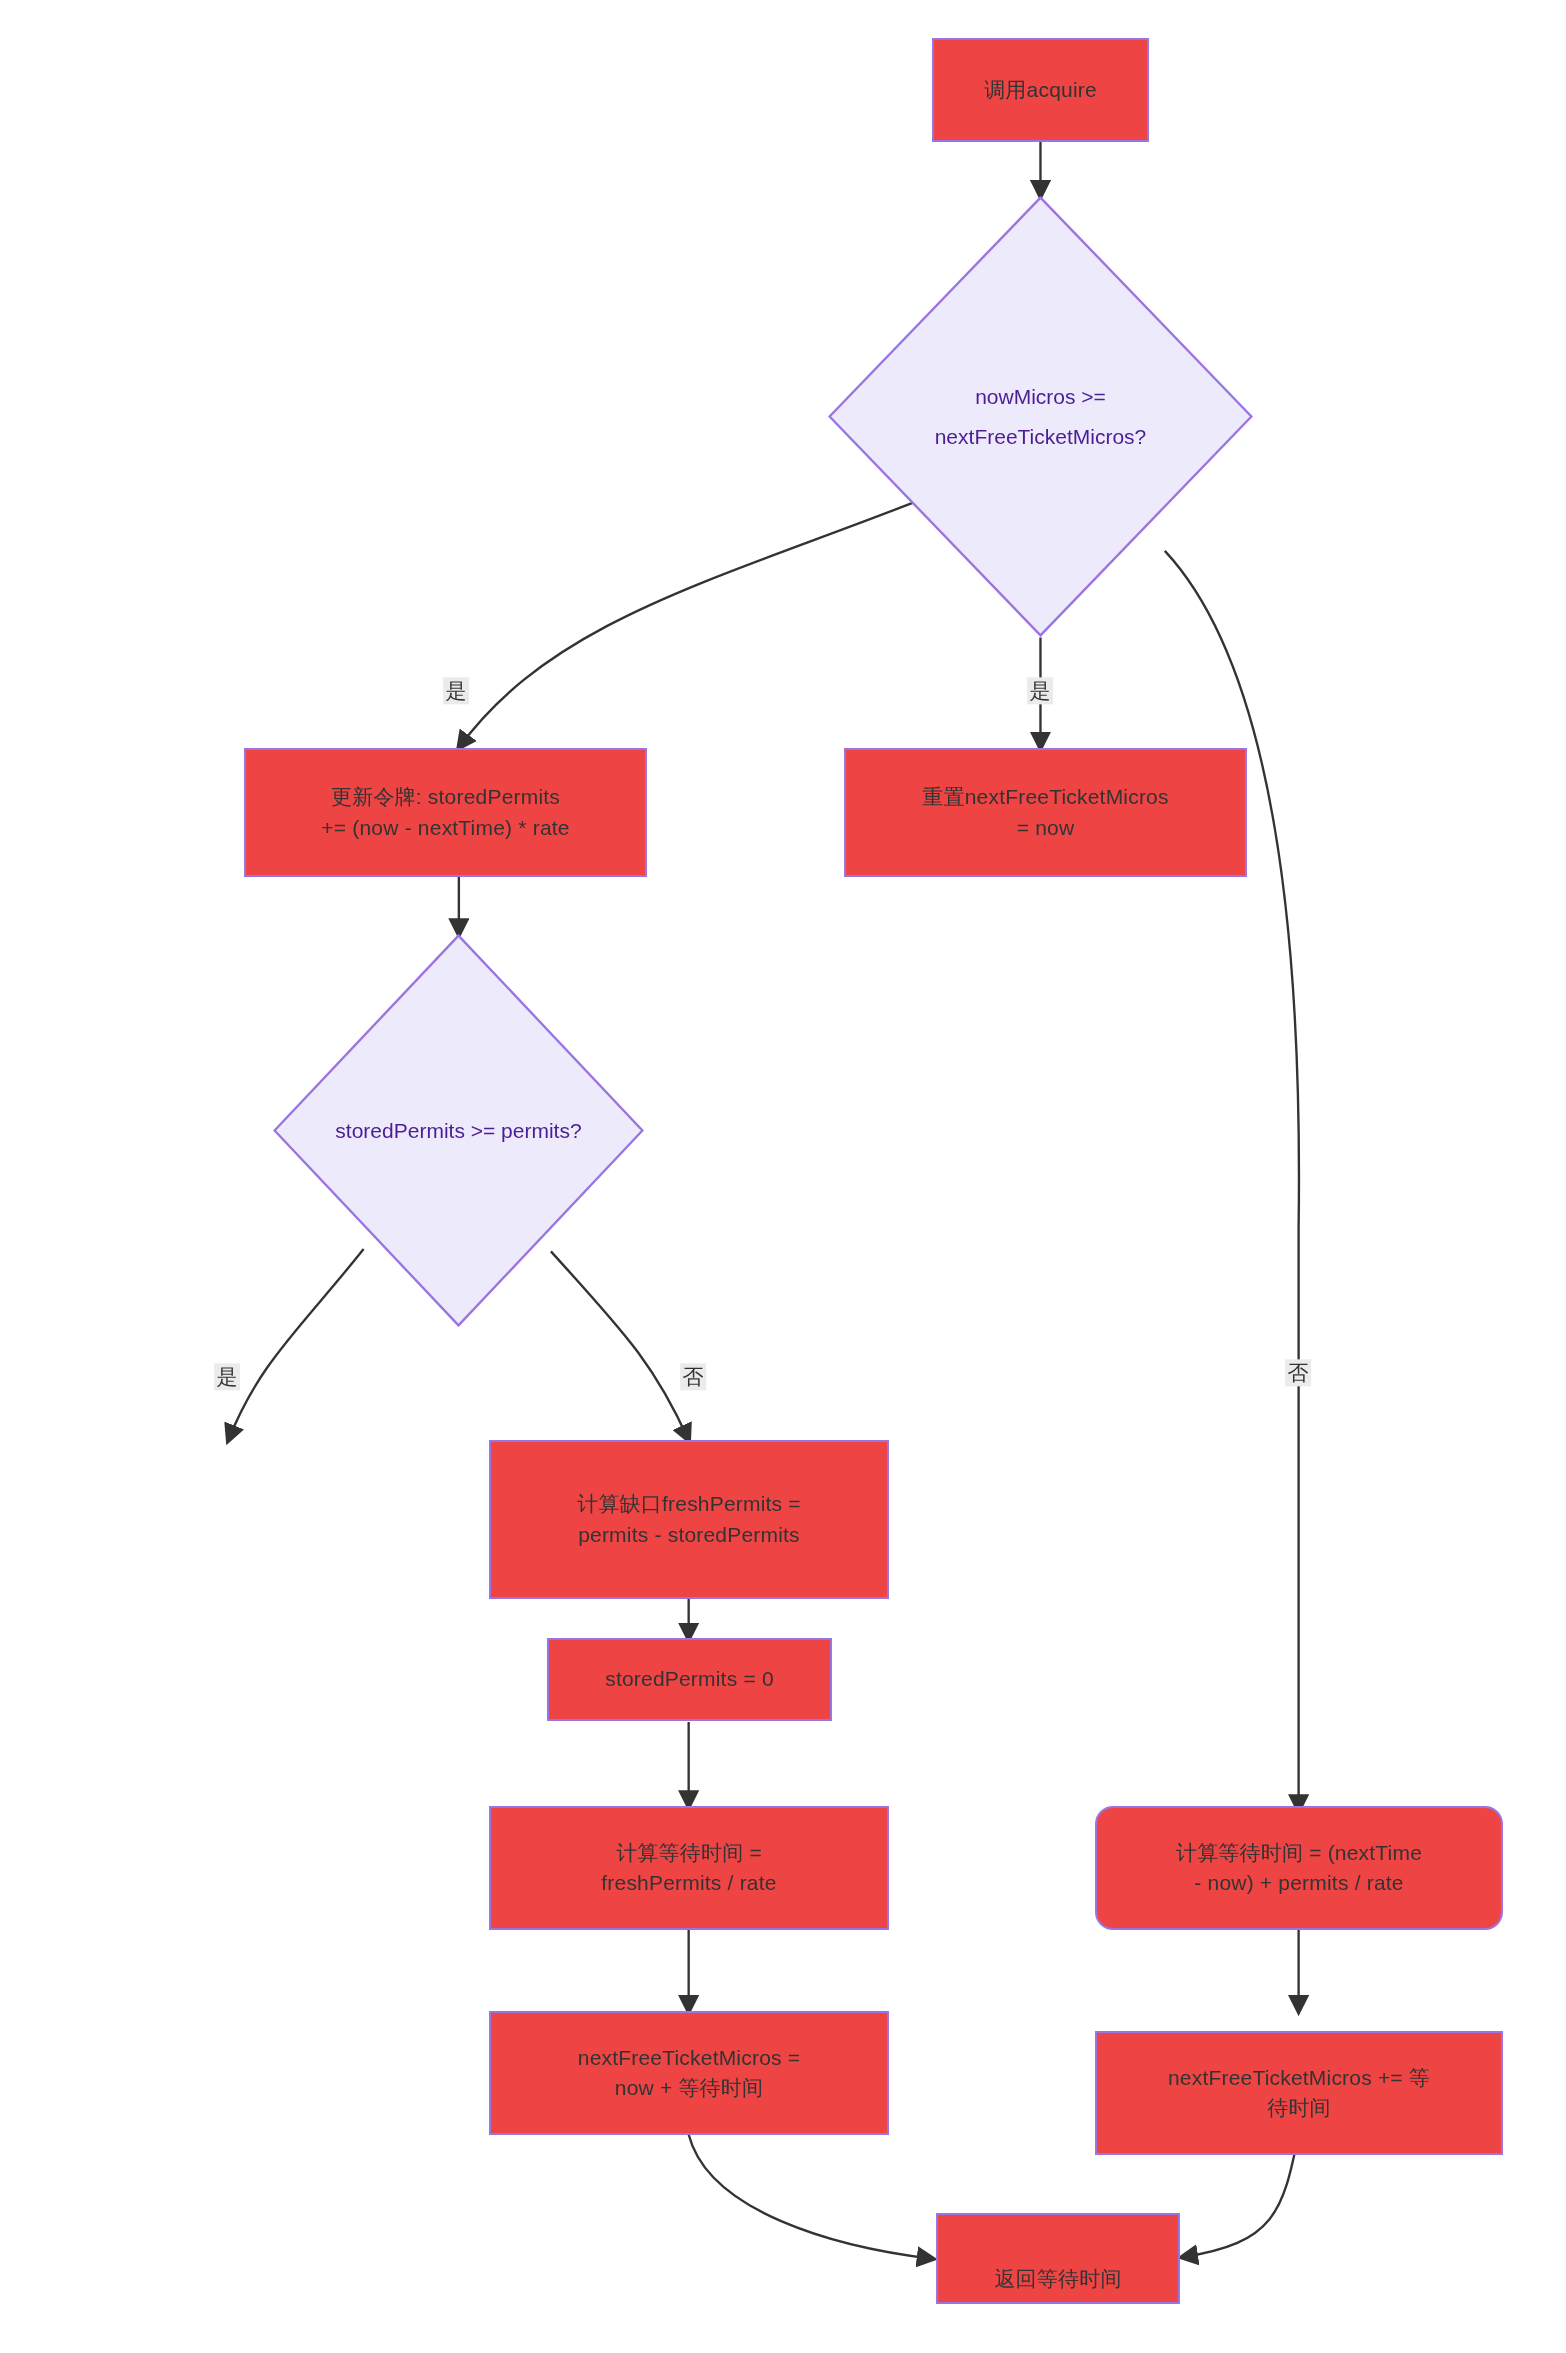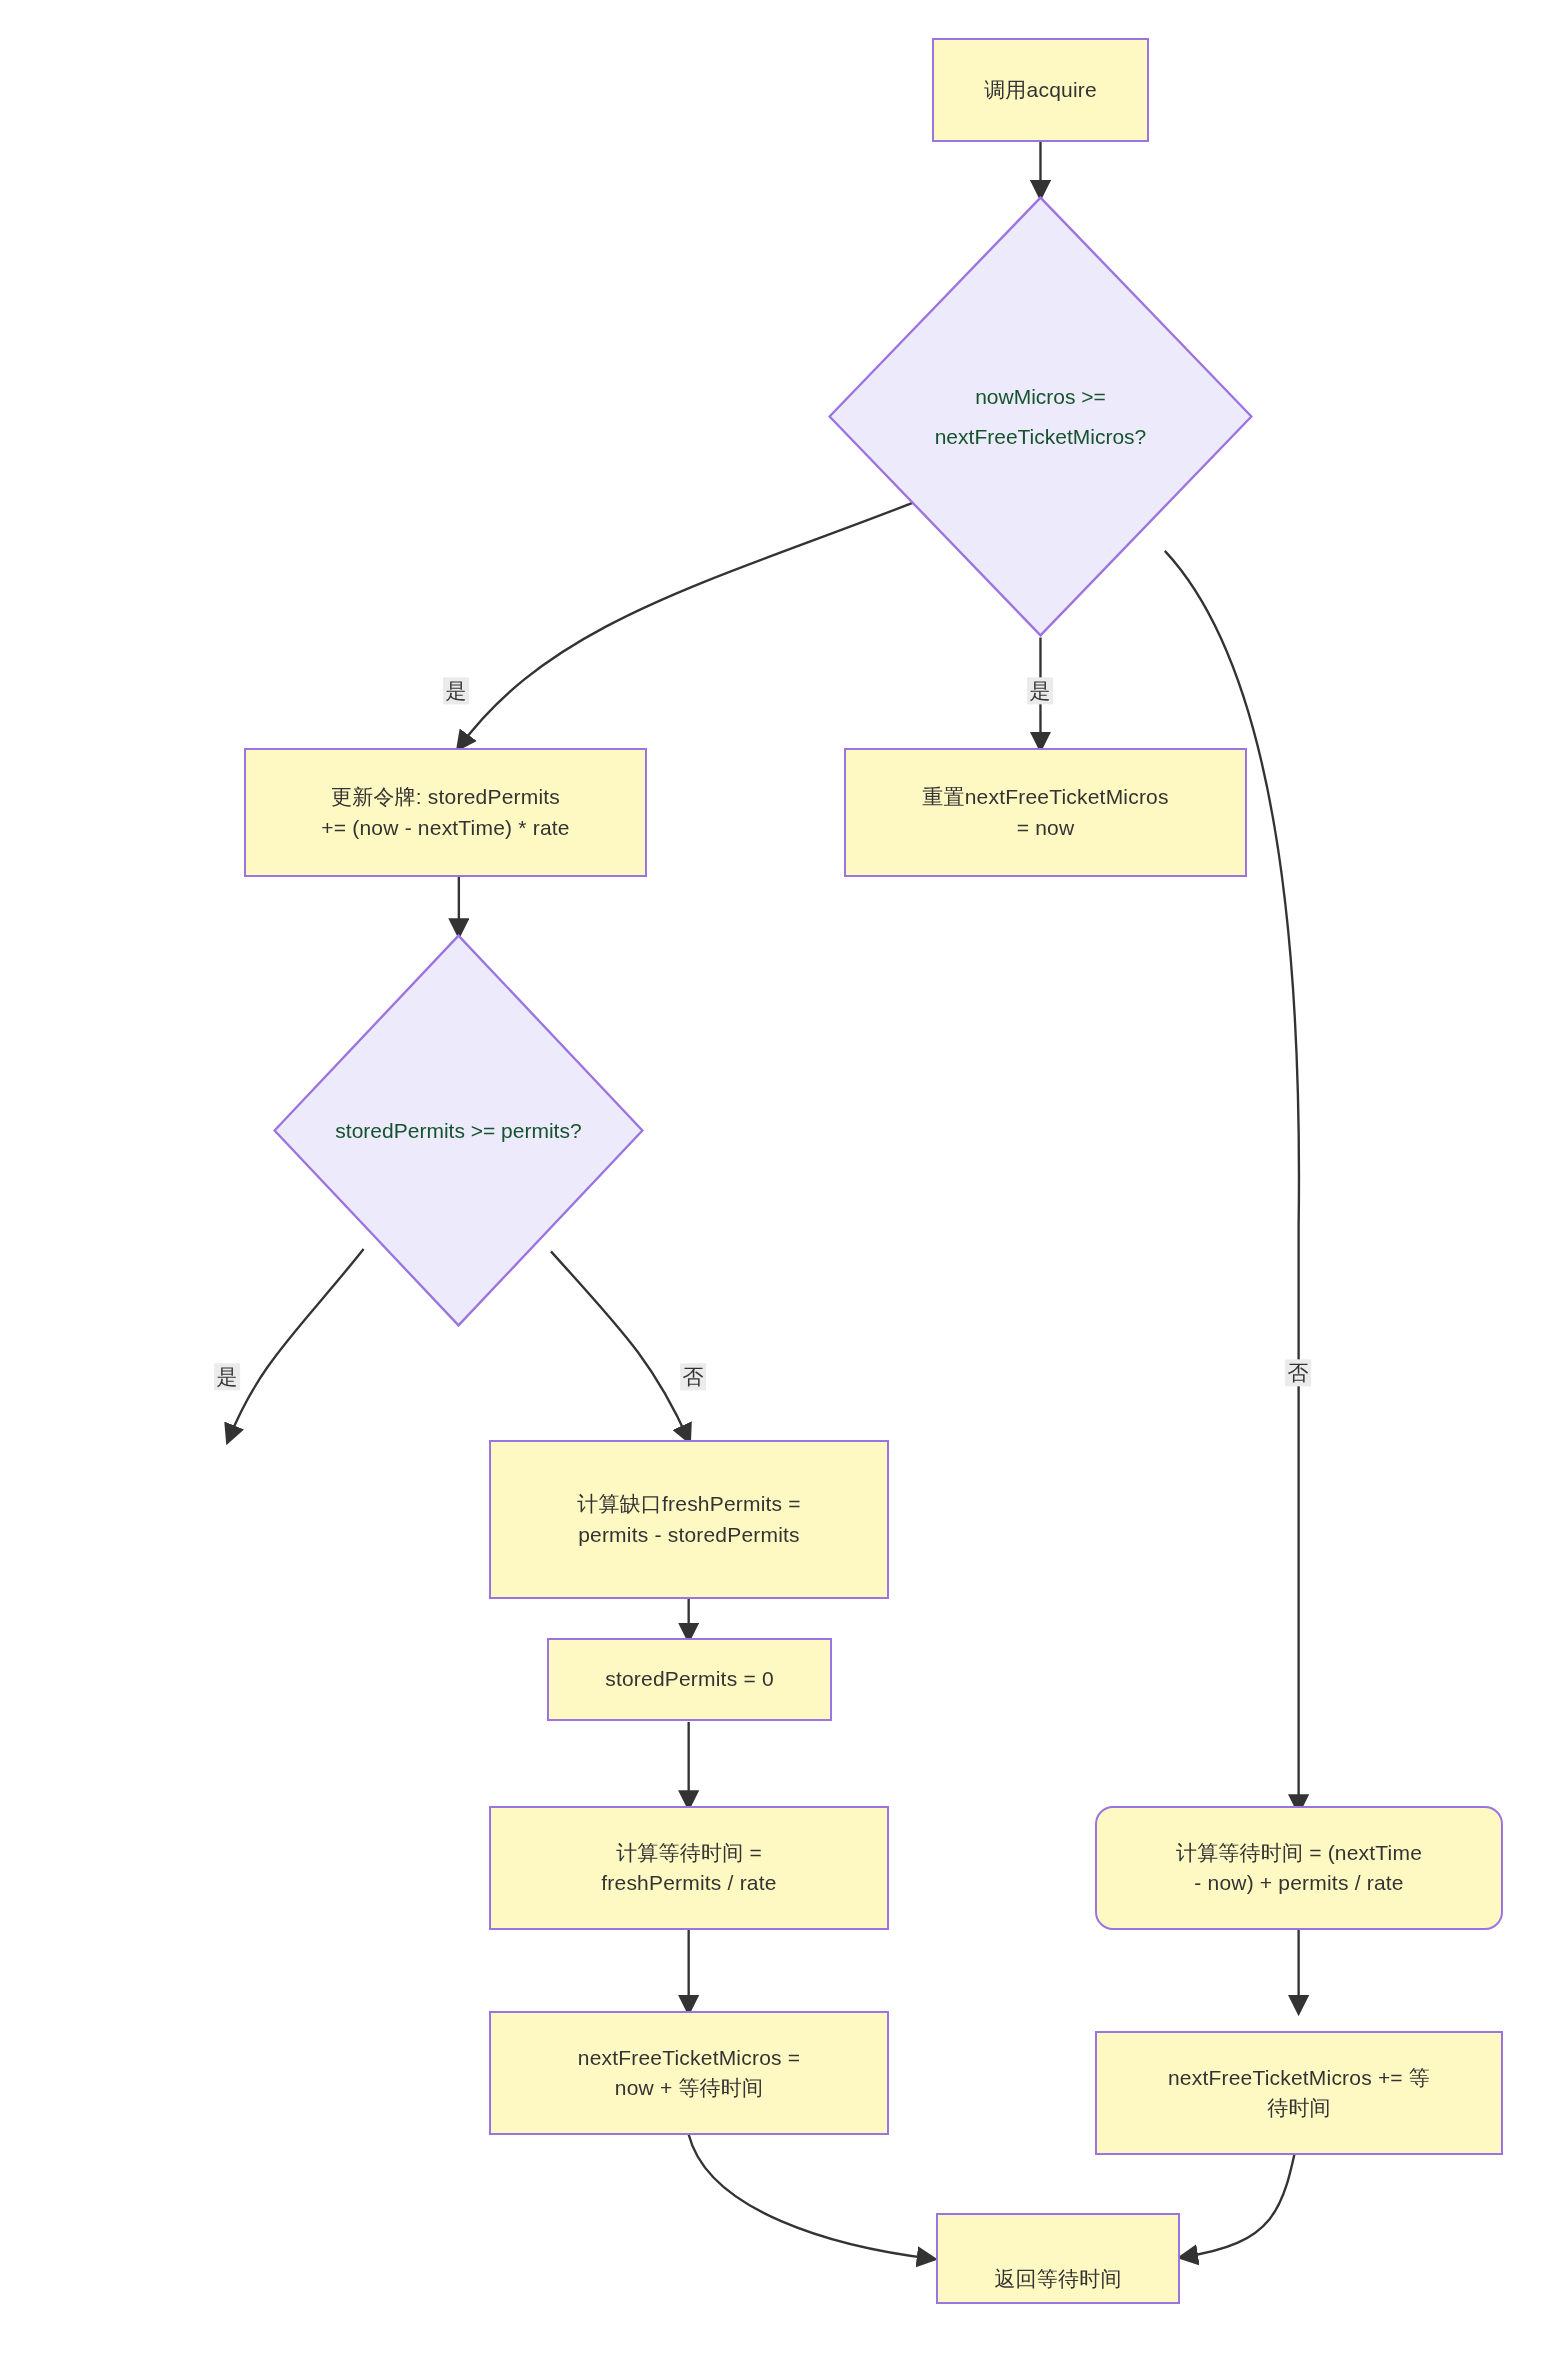--- a/index.html
+++ b/index.html
@@ -31,42 +31,42 @@
     align-items: center;
     justify-content: center;
     text-align: center;
     color: #333333;
     font-size: 21px;
     line-height: 1.45;
     white-space: pre-line;
     letter-spacing: 0.2px;
   }
   .rect {
-    background: #fef9c3;
+    background: #ef4444;
     border: 2px solid #9A74E0;
     padding: 7.9px 14px;
   }
   .diamond-wrap {
     position: absolute;
     display: flex;
     align-items: center;
     justify-content: center;
   }
   .diamond-wrap > svg.dshape {
     position: absolute;
     left: 0;
     top: 0;
     width: 100%;
     height: 100%;
   }
   .diamond-label {
     position: relative;
     z-index: 2;
     text-align: center;
-    color: #14532d;
+    color: #4c1d95;
     font-size: 21px;
     line-height: 1.9;
     white-space: pre-line;
     pointer-events: none;
   }
   .edge-label {
     position: absolute;
     background: #EBEBEB;
     color: #333333;
     font-size: 21px;

